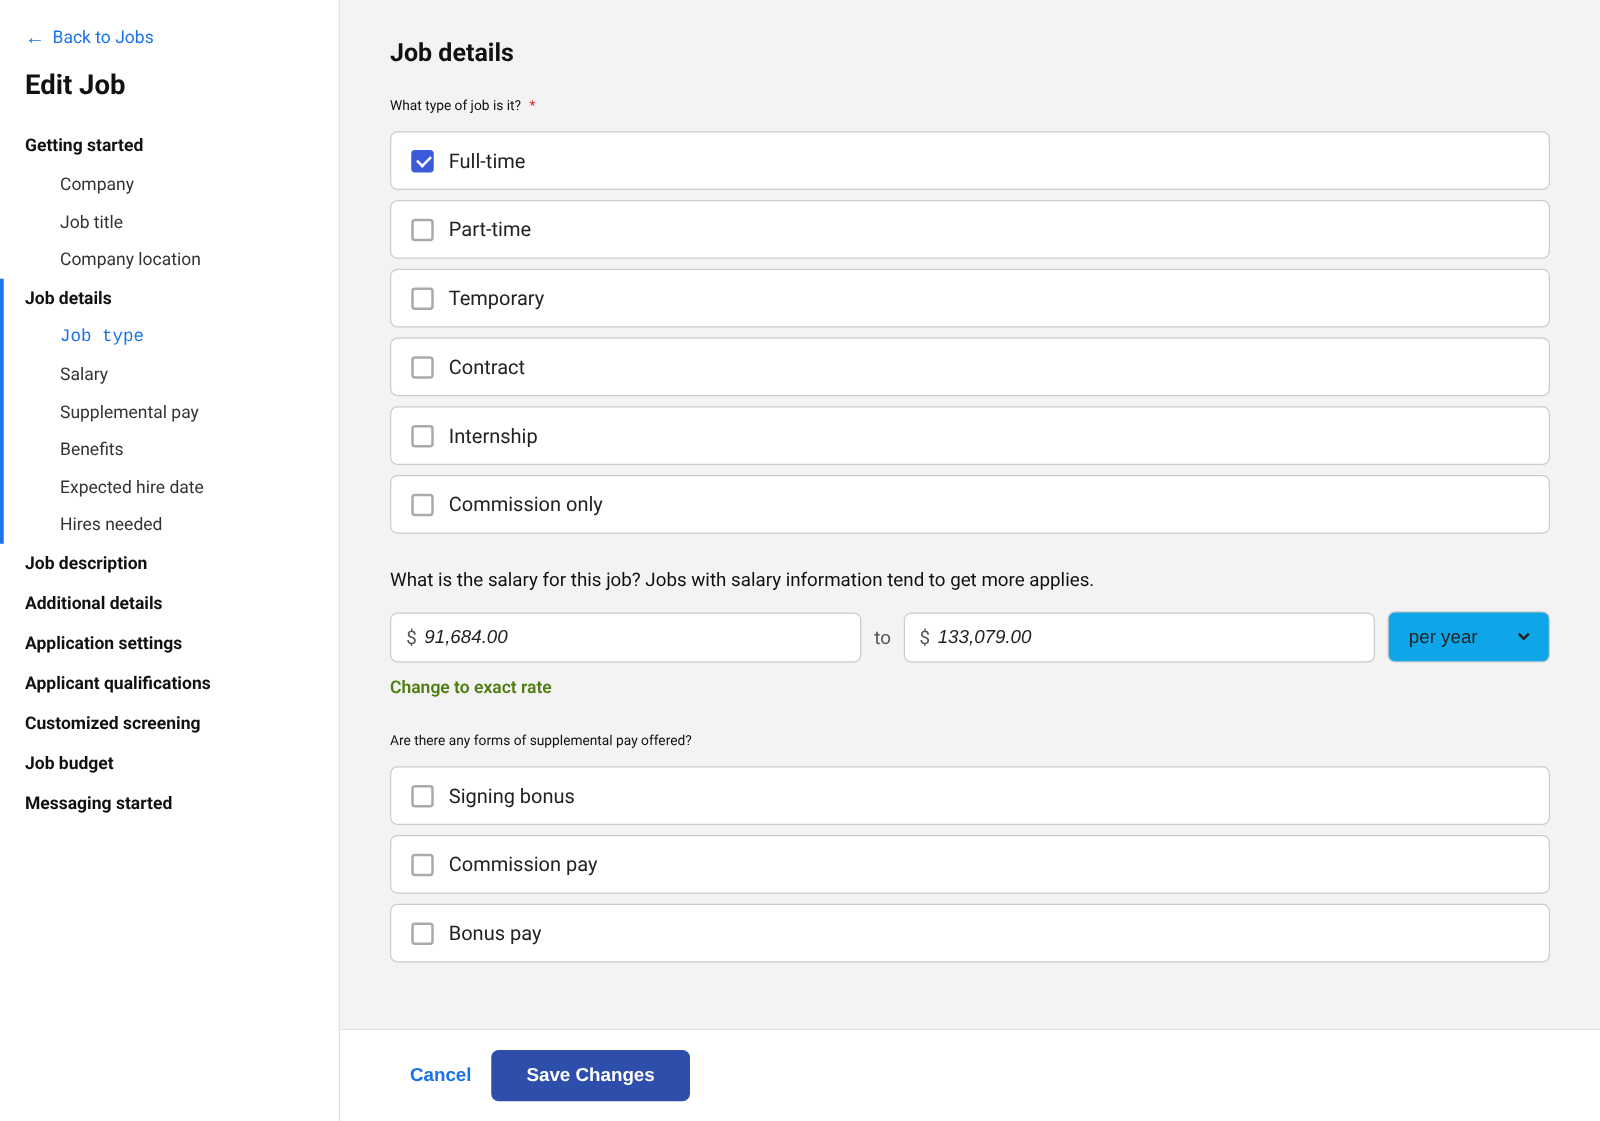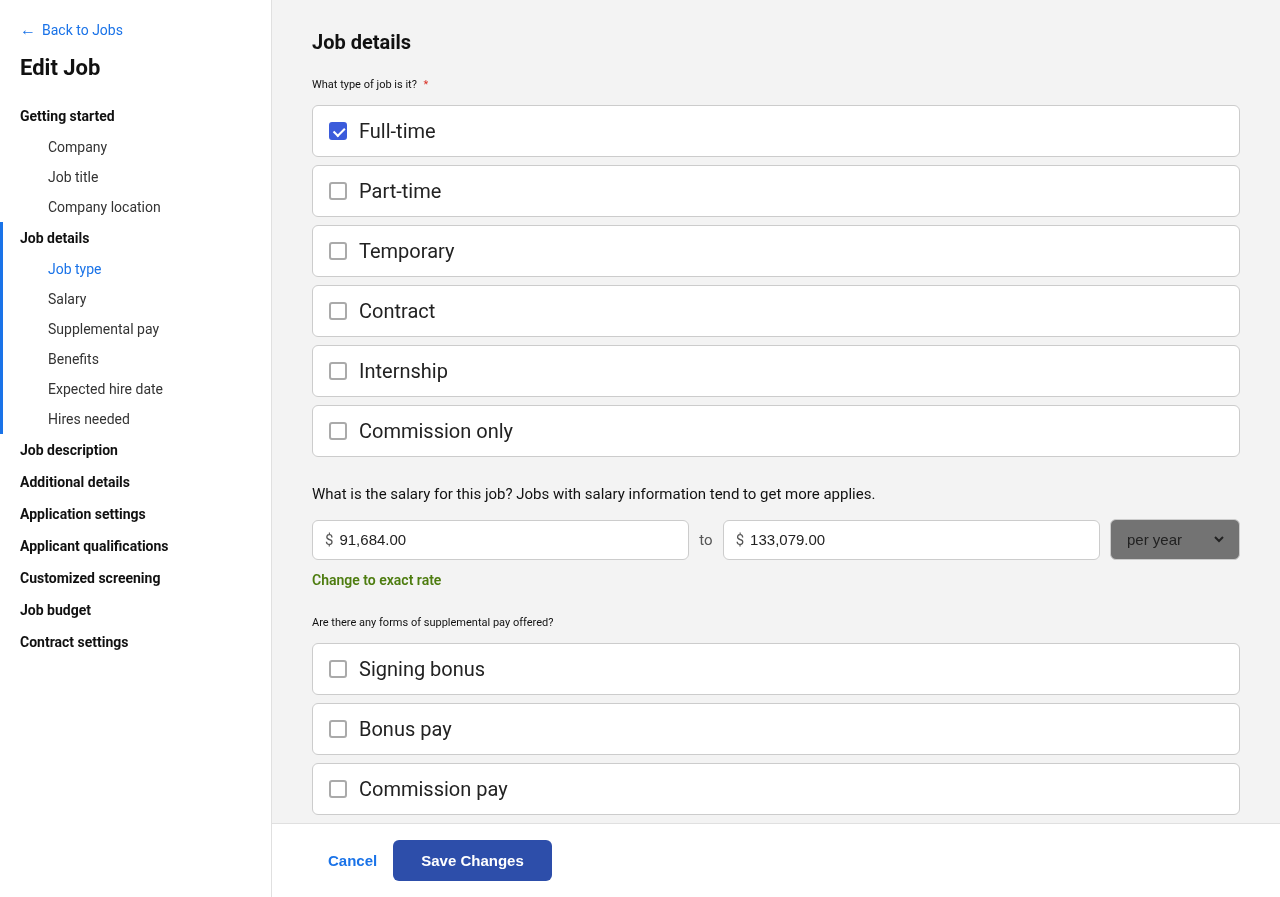--- a/index.html
+++ b/index.html
@@ -52,20 +52,21 @@
     }
     .nav-item {
       font-size: 14px;
       color: #333;
       padding: 7px 20px 7px 48px;
       cursor: pointer;
       position: relative;
     }
     .nav-item.active {
       color: #1a73e8;
+      font-family: Liberation Mono, monospace;
     }
 
     
     .main-content {
       flex: 1;
       overflow-y: auto;
       background: #f3f3f3;
       padding: 30px 40px 100px 40px;
     }
 
@@ -118,21 +119,21 @@
       content: '';
       display: block;
       width: 5px;
       height: 9px;
       border: 2px solid #fff;
       border-top: none;
       border-left: none;
       transform: rotate(45deg) translateY(-1px);
     }
     .checkbox-label {
-      font-size: 20px;
+      font-size: 16px;
       color: #222;
     }
 
     .salary-section {
       margin-top: 28px;
       margin-bottom: 20px;
     }
     .salary-question {
       font-size: 15px;
       font-weight: 400;
@@ -158,32 +159,33 @@
       margin-right: 6px;
       font-size: 15px;
     }
     .salary-input {
       border: none;
       outline: none;
       font-size: 15px;
       width: 100%;
       color: #222;
       background: transparent;
+      font-style: italic;
     }
     .salary-to {
       font-size: 15px;
       color: #555;
       white-space: nowrap;
     }
     .salary-period {
       display: flex;
       align-items: center;
       border: 1px solid #ccc;
       border-radius: 6px;
-      background: #737373;
+      background: #0ea5e9;
       padding: 10px 12px;
       gap: 8px;
       cursor: pointer;
       white-space: nowrap;
       min-width: 130px;
     }
     .salary-period select {
       border: none;
       outline: none;
       font-size: 15px;
@@ -276,21 +278,21 @@
     <div class="nav-item">Expected hire date</div>
     <div class="nav-item">Hires needed</div>
   </div>
 
   <div class="nav-section-header">Job description</div>
   <div class="nav-section-header">Additional details</div>
   <div class="nav-section-header">Application settings</div>
   <div class="nav-section-header">Applicant qualifications</div>
   <div class="nav-section-header">Customized screening</div>
   <div class="nav-section-header">Job budget</div>
-  <div class="nav-section-header">Contract settings</div>
+  <div class="nav-section-header">Messaging started</div>
 </aside>
 
 <main class="main-content">
   <h2 class="section-title">Job details</h2>
 
   <div>
     <div class="question-label">
       <span>What type of job is it?</span>
       <span class="required-star">*</span>
     </div>
@@ -347,25 +349,25 @@
   </div>
 
   <div class="supplemental-section">
     <div class="question-label">Are there any forms of supplemental pay offered?</div>
     <div class="checkbox-option">
       <div class="checkbox-box"></div>
       <span class="checkbox-label">Signing bonus</span>
     </div>
     <div class="checkbox-option">
       <div class="checkbox-box"></div>
+      <span class="checkbox-label">Commission pay</span>
+    </div>
+    <div class="checkbox-option">
+      <div class="checkbox-box"></div>
       <span class="checkbox-label">Bonus pay</span>
-    </div>
-    <div class="checkbox-option">
-      <div class="checkbox-box"></div>
-      <span class="checkbox-label">Commission pay</span>
     </div>
   </div>
 </main>
 
 <div class="footer-bar">
   <button class="cancel-btn">Cancel</button>
   <button class="save-btn">Save Changes</button>
 </div>
 
 </body></html>

